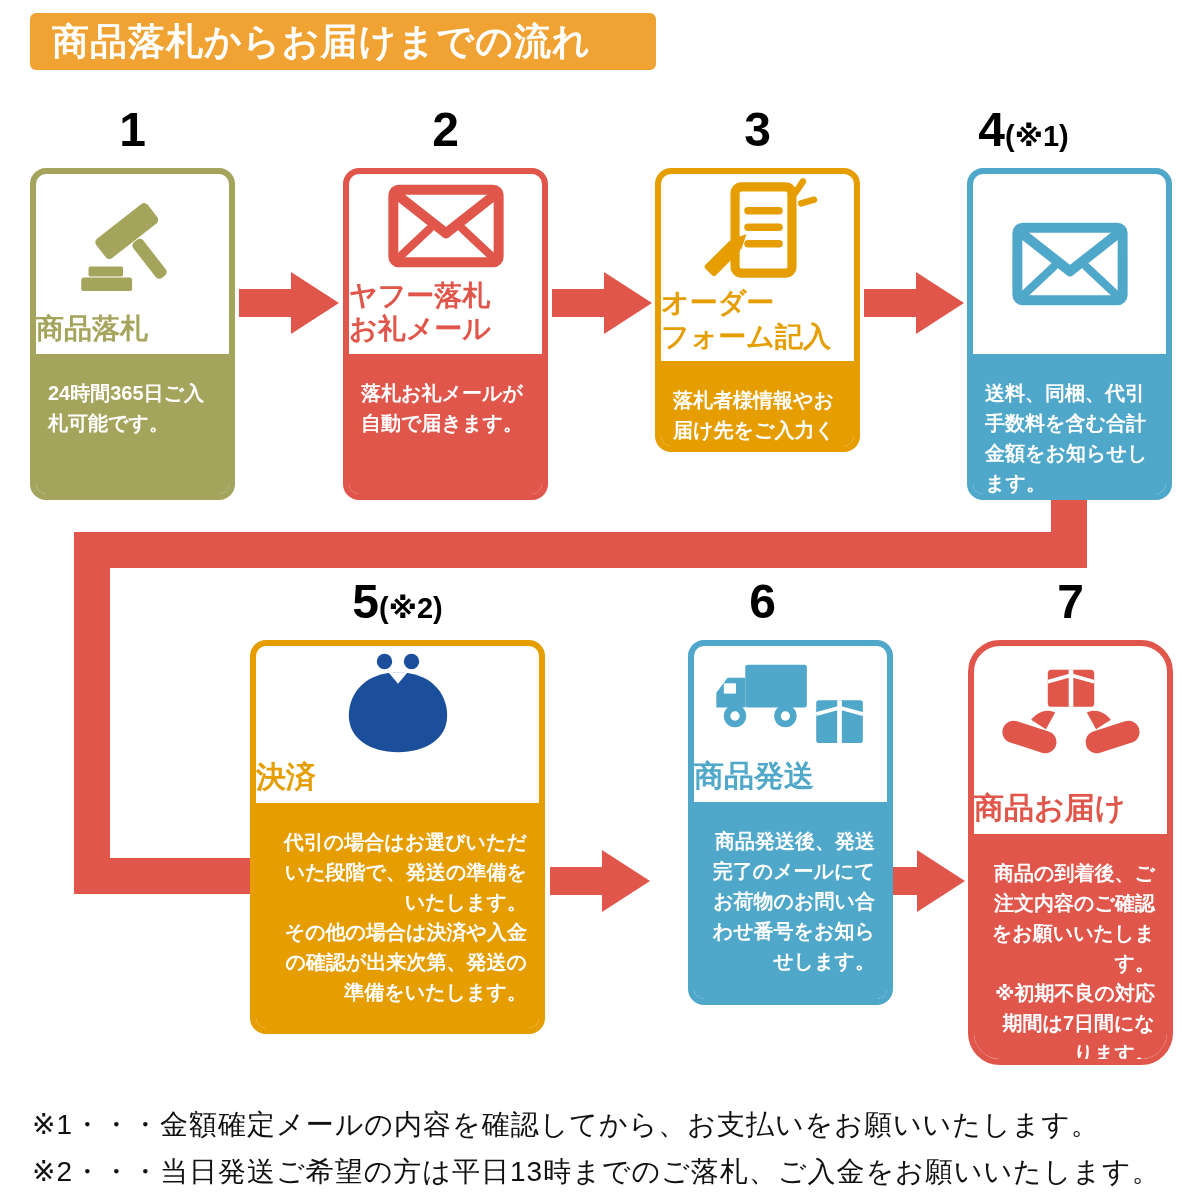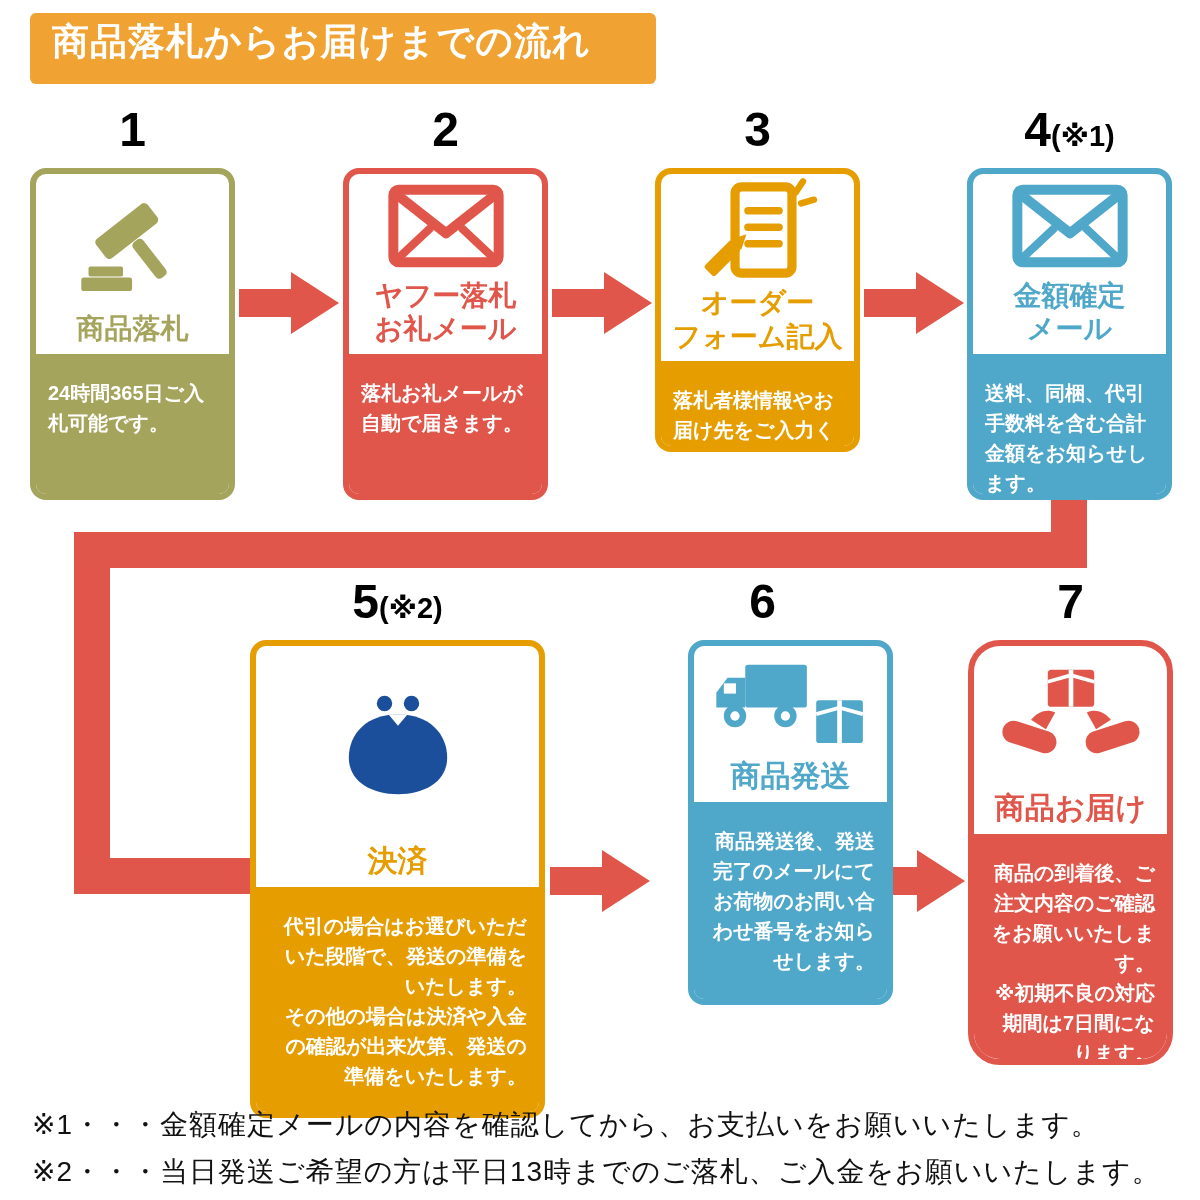--- a/index.html
+++ b/index.html
@@ -1,38 +1,38 @@
 <!DOCTYPE html>
 <html><head>
 <meta charset="utf-8">
 <style>
   * { margin:0; padding:0; box-sizing:border-box; }
   html,body { width:1200px; height:1200px; }
   body { position:relative; background:#ffffff; font-family:"Liberation Sans","DejaVu Sans",sans-serif; overflow:hidden; }
 
   .header {
-    position:absolute; left:30px; top:13px; width:626px; height:71px;
+    position:absolute; left:30px; top:13px; width:626px; height:57px;
     background:var(--c,#f0a332); border-radius:6px;
     color:#fff; font-size:37px; font-weight:bold; line-height:57px;
     padding-left:22px; letter-spacing:1px;
   }
 
   .step-num {
     position:absolute; text-align:center; font-size:48px; font-weight:bold;
     color:#000; line-height:1; white-space:nowrap;
   }
   .step-num .suffix { font-size:29px; font-weight:bold; }
 
   .card {
     position:absolute; display:flex; flex-direction:column;
     background:#fff; border:6px solid var(--c,#999); border-radius:16px; overflow:hidden;
   }
   .card-icon { flex:1; display:flex; align-items:center; justify-content:center; color:var(--c,#999); }
   .card-title {
-    text-align:center; font-weight:bold; font-size:28px; line-height:1.2;
+    text-align:left; font-weight:bold; font-size:28px; line-height:1.2;
     color:var(--c,#999); white-space:pre-line; padding-bottom:8px;
   }
   .card-desc {
     background:var(--c,#999); color:#fff; font-size:20px; font-weight:bold;
     line-height:1.5; padding:24px 12px 0; white-space:pre-line; height:140px; flex:none;
   }
   .card.tall .card-desc { height:225px;text-align:right; }
   .card.tall .card-title { font-size:30px; }
 
   .arrow { position:absolute; fill:var(--arrow,#e0564b); }
@@ -44,21 +44,21 @@
   }
 </style>
 </head>
 <body style="--arrow: #e0564b;">
 
 <div class="header" style="--c: #f0a332;">商品落札からお届けまでの流れ</div>
 
 <div class="step-num" style="left:30px;top:106px;width:205px"><span>1</span><span class="suffix"></span></div>
 <div class="step-num" style="left:343px;top:106px;width:205px"><span>2</span><span class="suffix"></span></div>
 <div class="step-num" style="left:655px;top:106px;width:205px"><span>3</span><span class="suffix"></span></div>
-<div class="step-num" style="left:967px;top:106px;width:205px"><span>4</span><span class="suffix">(※1)</span></div>
+<div class="step-num" style="left:921px;top:106px;width:205px"><span>4</span><span class="suffix">(※1)</span></div>
 
 <div class="pipe" style="left:1051px;top:498px;width:36px;height:70px"></div>
 <div class="pipe" style="left:74px;top:532px;width:1013px;height:36px"></div>
 <div class="pipe" style="left:74px;top:532px;width:36px;height:362px"></div>
 <div class="pipe" style="left:74px;top:858px;width:185px;height:36px"></div>
 
 <svg class="arrow" style="left:238px;top:272px" width="102" height="62" viewBox="0 0 100 62">
     <polygon points="0,17 52,17 52,0 100,31 52,62 52,45 0,45"></polygon>
   </svg>
 <svg class="arrow" style="left:551px;top:272px" width="102" height="62" viewBox="0 0 100 62">
@@ -131,37 +131,35 @@
   <div class="card-icon">
     <svg width="118" height="88" viewBox="0 0 130 96">
       <g fill="none" stroke="currentColor" stroke-width="11">
         <rect x="7" y="8" width="116" height="80" rx="6"></rect>
         <path d="M13 15 L65 56 L117 15" stroke-linecap="round" stroke-linejoin="round"></path>
         <path d="M15 81 L47 51" stroke-width="9" stroke-linecap="round"></path>
         <path d="M115 81 L83 51" stroke-width="9" stroke-linecap="round"></path>
       </g>
     </svg>
   </div>
-  <div class="card-title">金額確定
-メール</div>
   <div class="card-desc">送料、同梱、代引手数料を含む合計金額をお知らせします。</div>
 </div>
 
 <div class="step-num" style="left:250px;top:578px;width:295px"><span>5</span><span class="suffix">(※2)</span></div>
 <div class="step-num" style="left:660px;top:578px;width:205px"><span>6</span><span class="suffix"></span></div>
 <div class="step-num" style="left:968px;top:578px;width:205px"><span>7</span><span class="suffix"></span></div>
 
 <svg class="arrow" style="left:549px;top:850px" width="102" height="62" viewBox="0 0 100 62">
     <polygon points="0,17 52,17 52,0 100,31 52,62 52,45 0,45"></polygon>
   </svg>
 <svg class="arrow" style="left:864px;top:850px" width="102" height="62" viewBox="0 0 100 62">
     <polygon points="0,17 52,17 52,0 100,31 52,62 52,45 0,45"></polygon>
   </svg>
 
-<div class="card tall" style="left: 250px; top: 640px; width: 295px; height: 478px; --c: #e59d00;">
+<div class="card tall" style="left: 250px; top: 640px; width: 295px; height: 394px; --c: #e59d00;">
   <div class="card-icon" style="--c: #1b4e9b;">
     <svg width="116" height="108" viewBox="0 0 120 112">
       <g fill="currentColor">
         <circle cx="46" cy="13" r="8"></circle>
         <circle cx="74" cy="13" r="8"></circle>
         <path d="M60 24 C 28 24 9 44 9 69 C 9 93 31 107 60 107 C 89 107 111 93 111 69 C 111 44 92 24 60 24 Z"></path>
       </g>
       <path d="M50 24 L60 36 L70 24 Z" fill="#fff"></path>
     </svg>
   </div>

